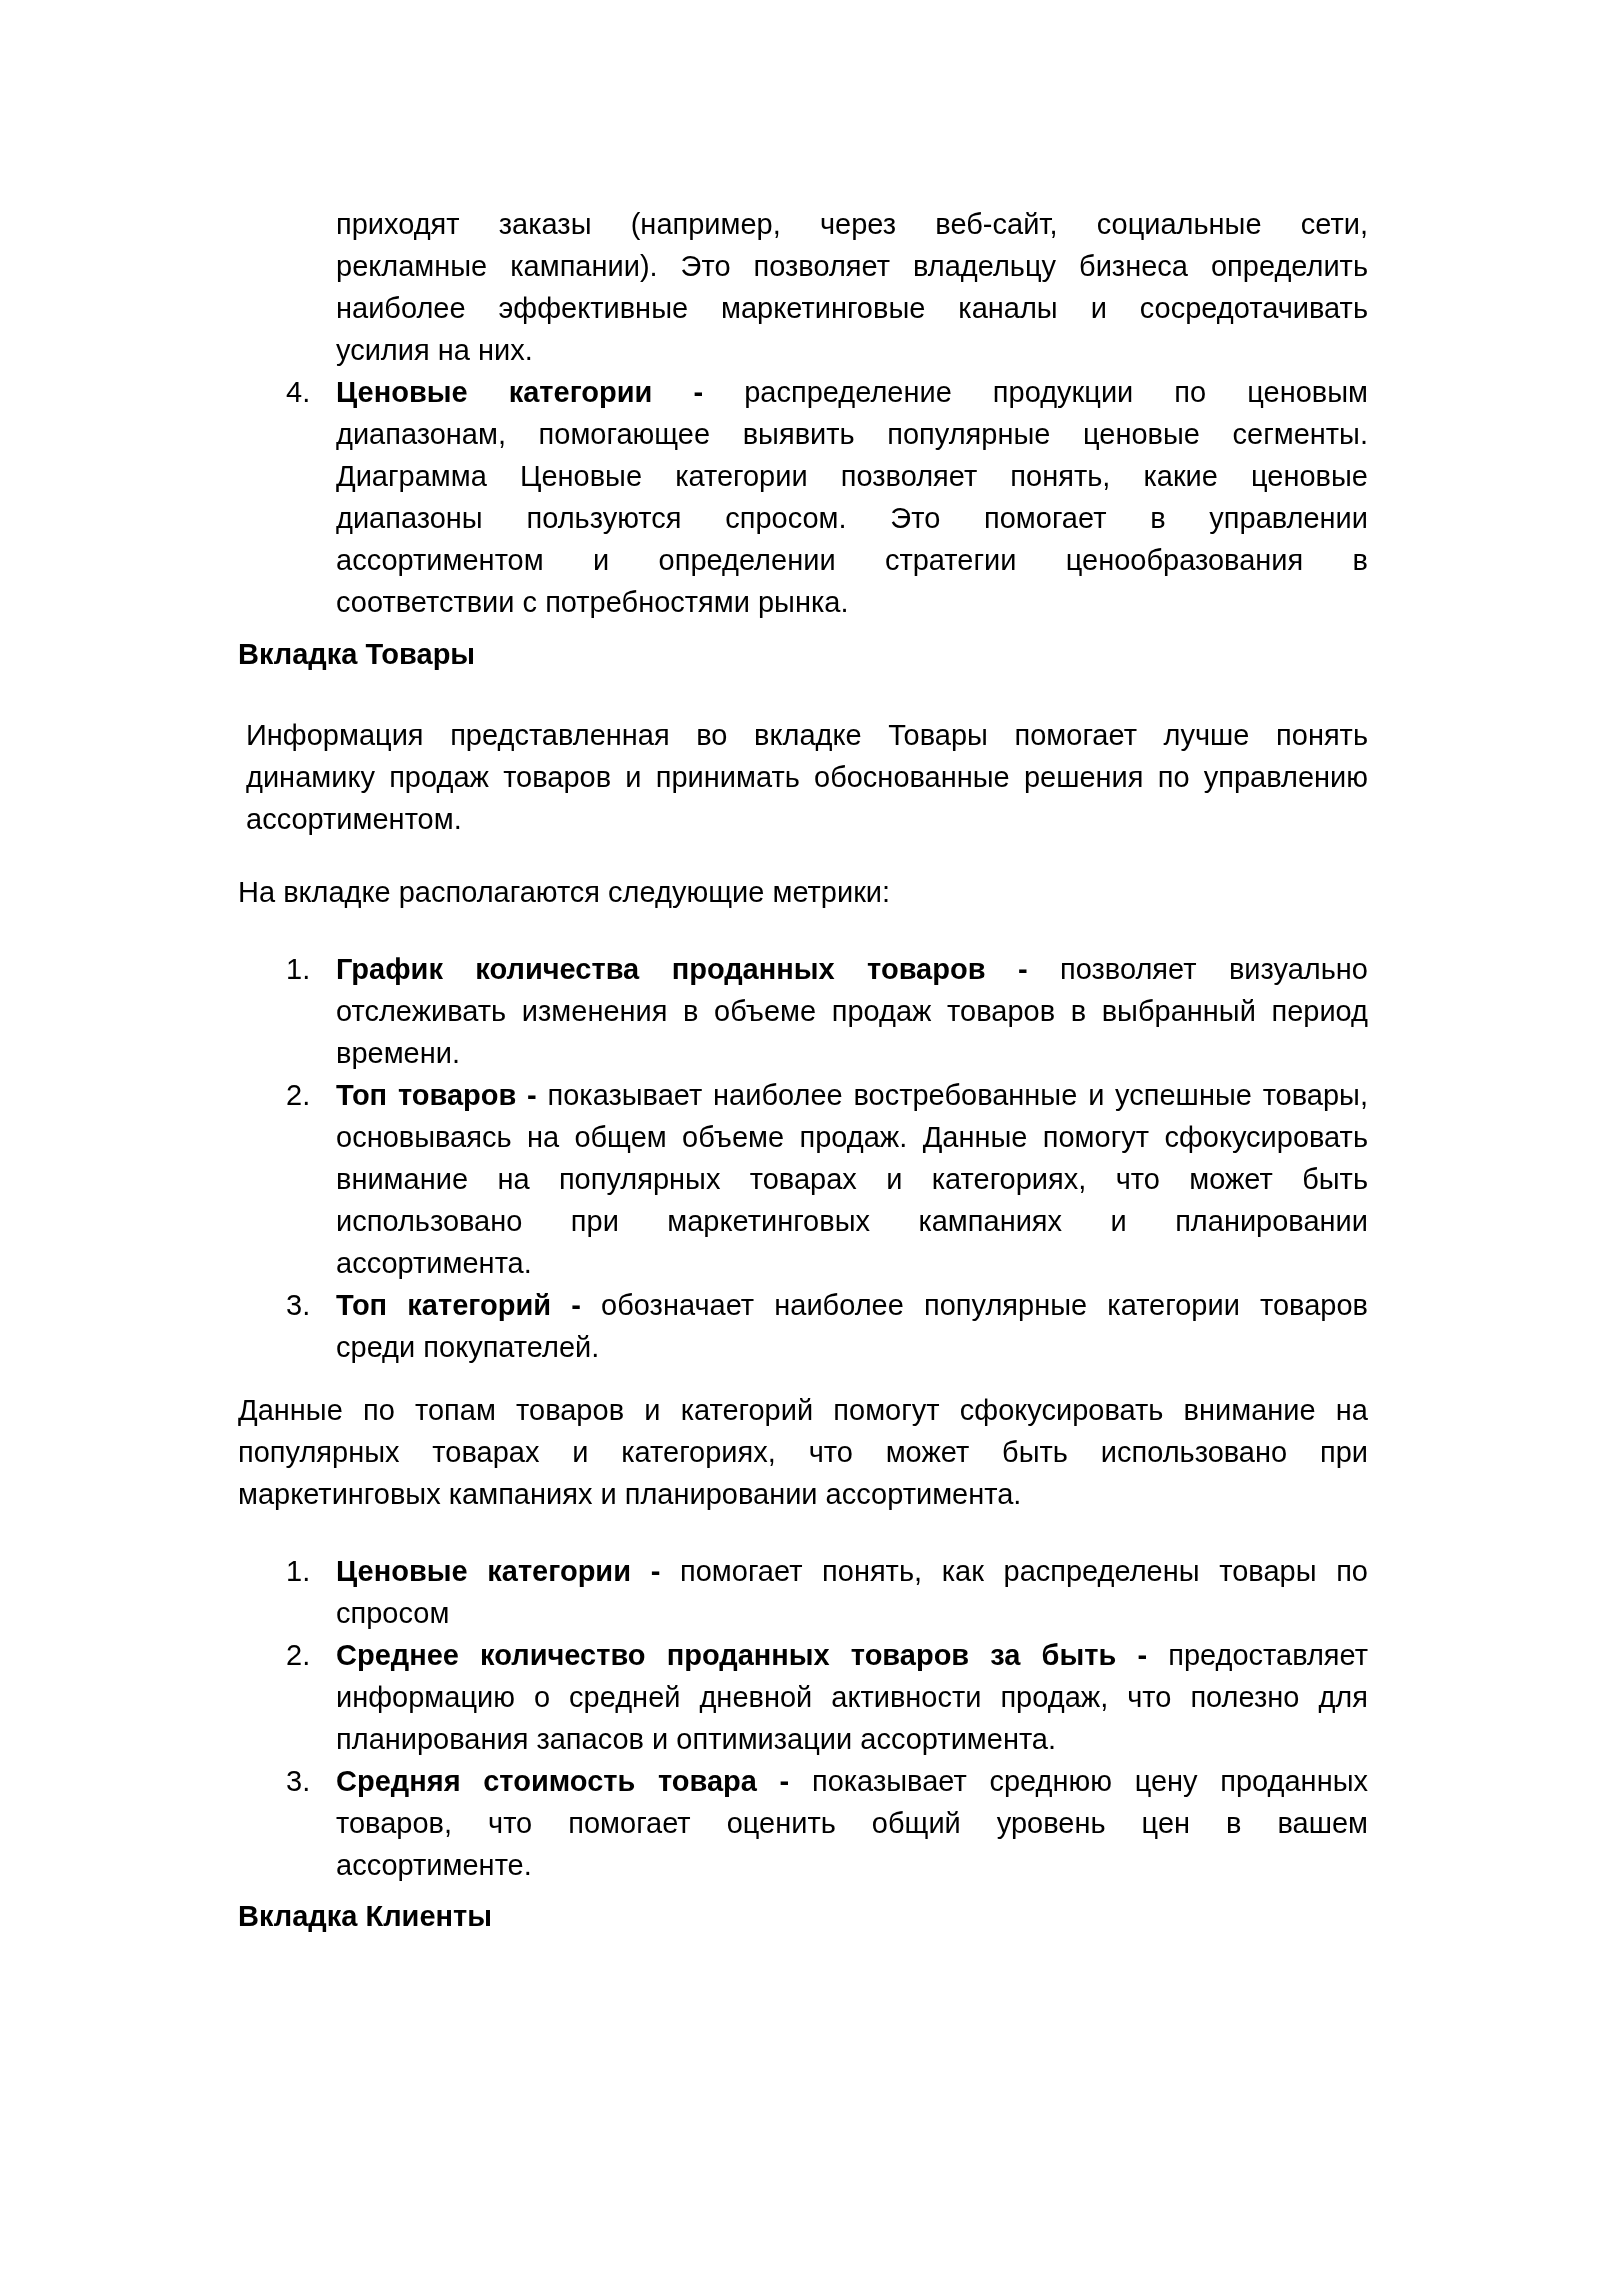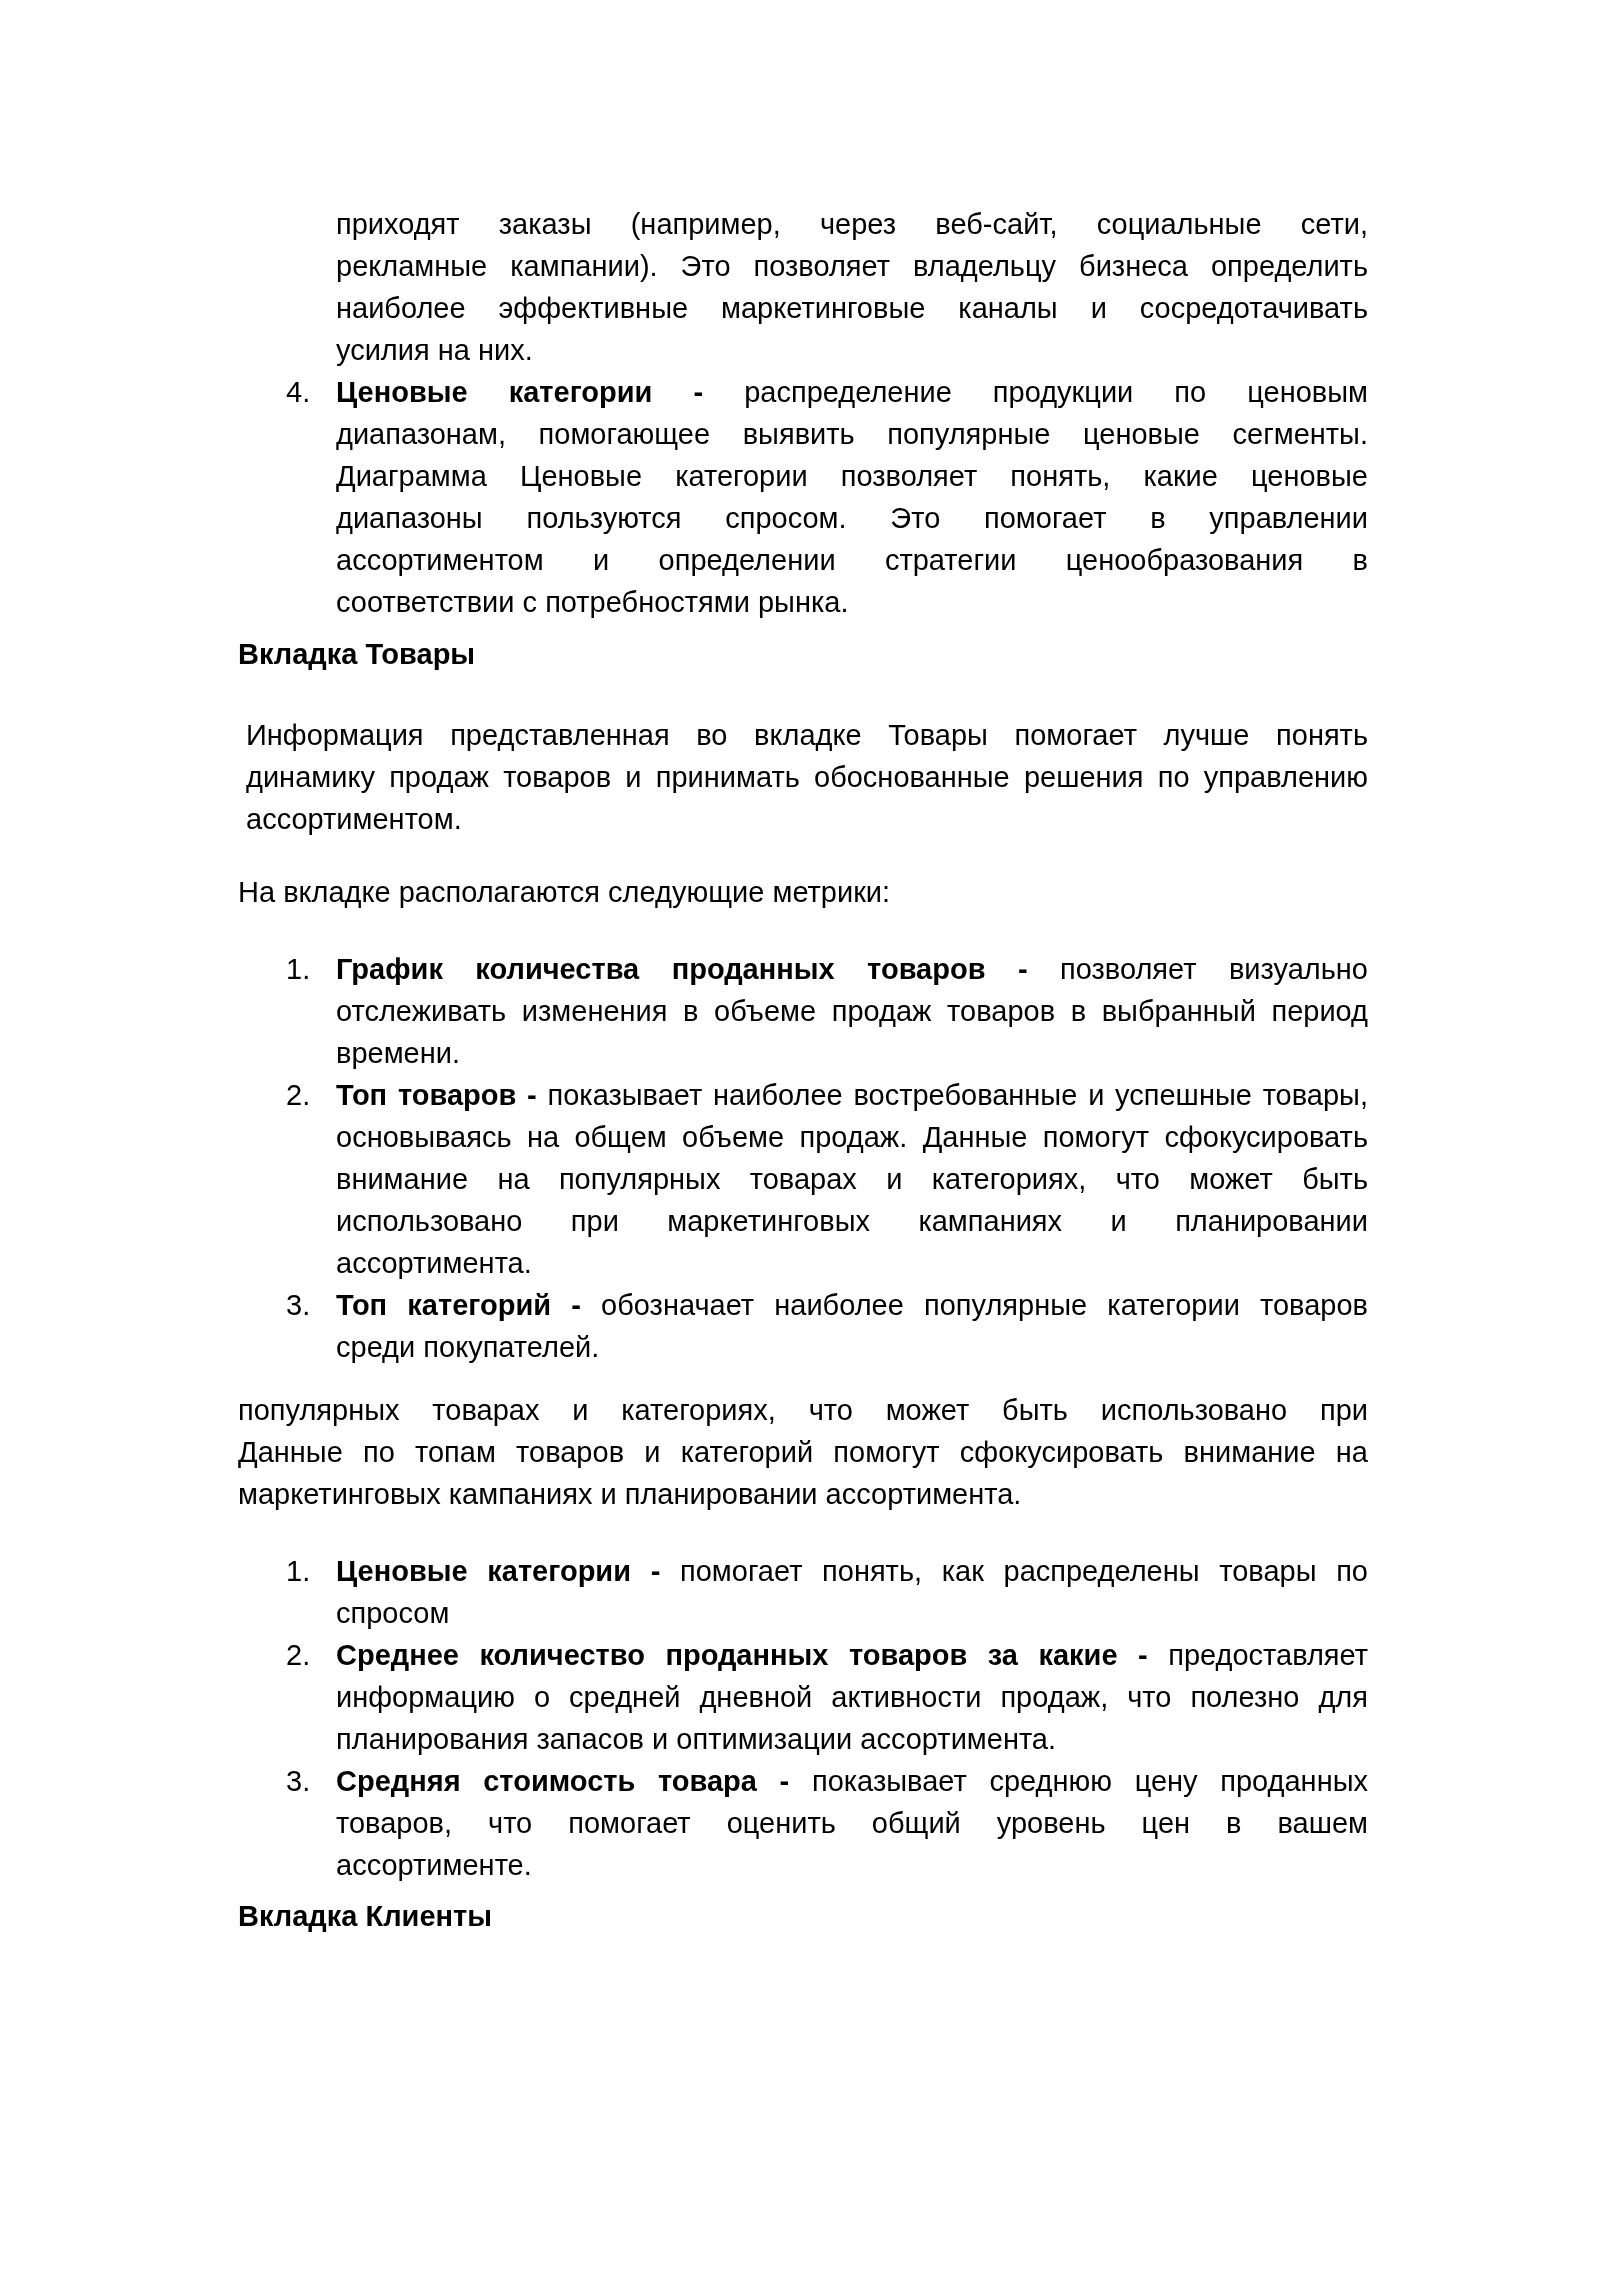--- a/index.html
+++ b/index.html
@@ -98,34 +98,34 @@
         <div class="lline">ассортимента.</div>
       </div>
       <div class="li">
         <span class="num">3.</span>
         <div class="jline"><b>Топ категорий -</b> <span>обозначает наиболее популярные категории товаров</span></div>
         <div class="lline">среди покупателей.</div>
       </div>
     </div>
 
     <div class="mt-para-after-list">
+      <div class="jline">Данные по топам товаров и категорий помогут сфокусировать внимание на</div>
       <div class="jline">популярных товарах и категориях, что может быть использовано при</div>
-      <div class="jline">Данные по топам товаров и категорий помогут сфокусировать внимание на</div>
       <div class="lline">маркетинговых кампаниях и планировании ассортимента.</div>
     </div>
 
     <div class="mt-list">
       <div class="li">
         <span class="num">1.</span>
         <div class="jline"><b>Ценовые категории -</b> <span>помогает понять, как распределены товары по</span></div>
         <div class="lline">спросом</div>
       </div>
       <div class="li">
         <span class="num">2.</span>
-        <div class="jline"><b>Среднее количество проданных товаров за какие -</b> <span>предоставляет</span></div>
+        <div class="jline"><b>Среднее количество проданных товаров за быть -</b> <span>предоставляет</span></div>
         <div class="jline">информацию о средней дневной активности продаж, что полезно для</div>
         <div class="lline">планирования запасов и оптимизации ассортимента.</div>
       </div>
       <div class="li">
         <span class="num">3.</span>
         <div class="jline"><b>Средняя стоимость товара -</b> <span>показывает среднюю цену проданных</span></div>
         <div class="jline">товаров, что помогает оценить общий уровень цен в вашем</div>
         <div class="lline">ассортименте.</div>
       </div>
     </div>

